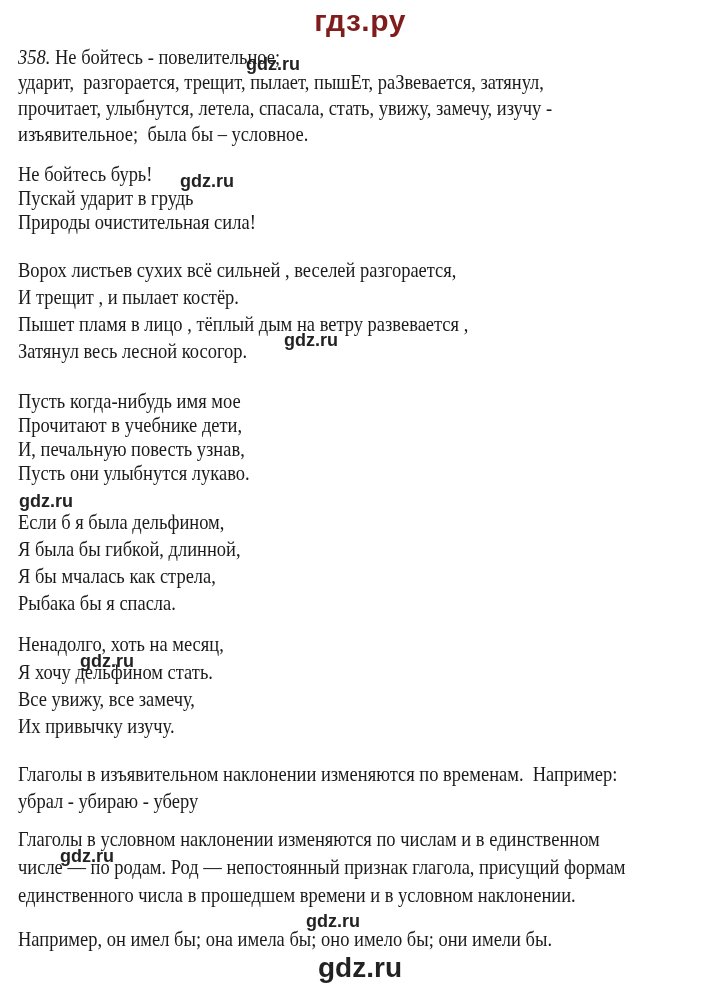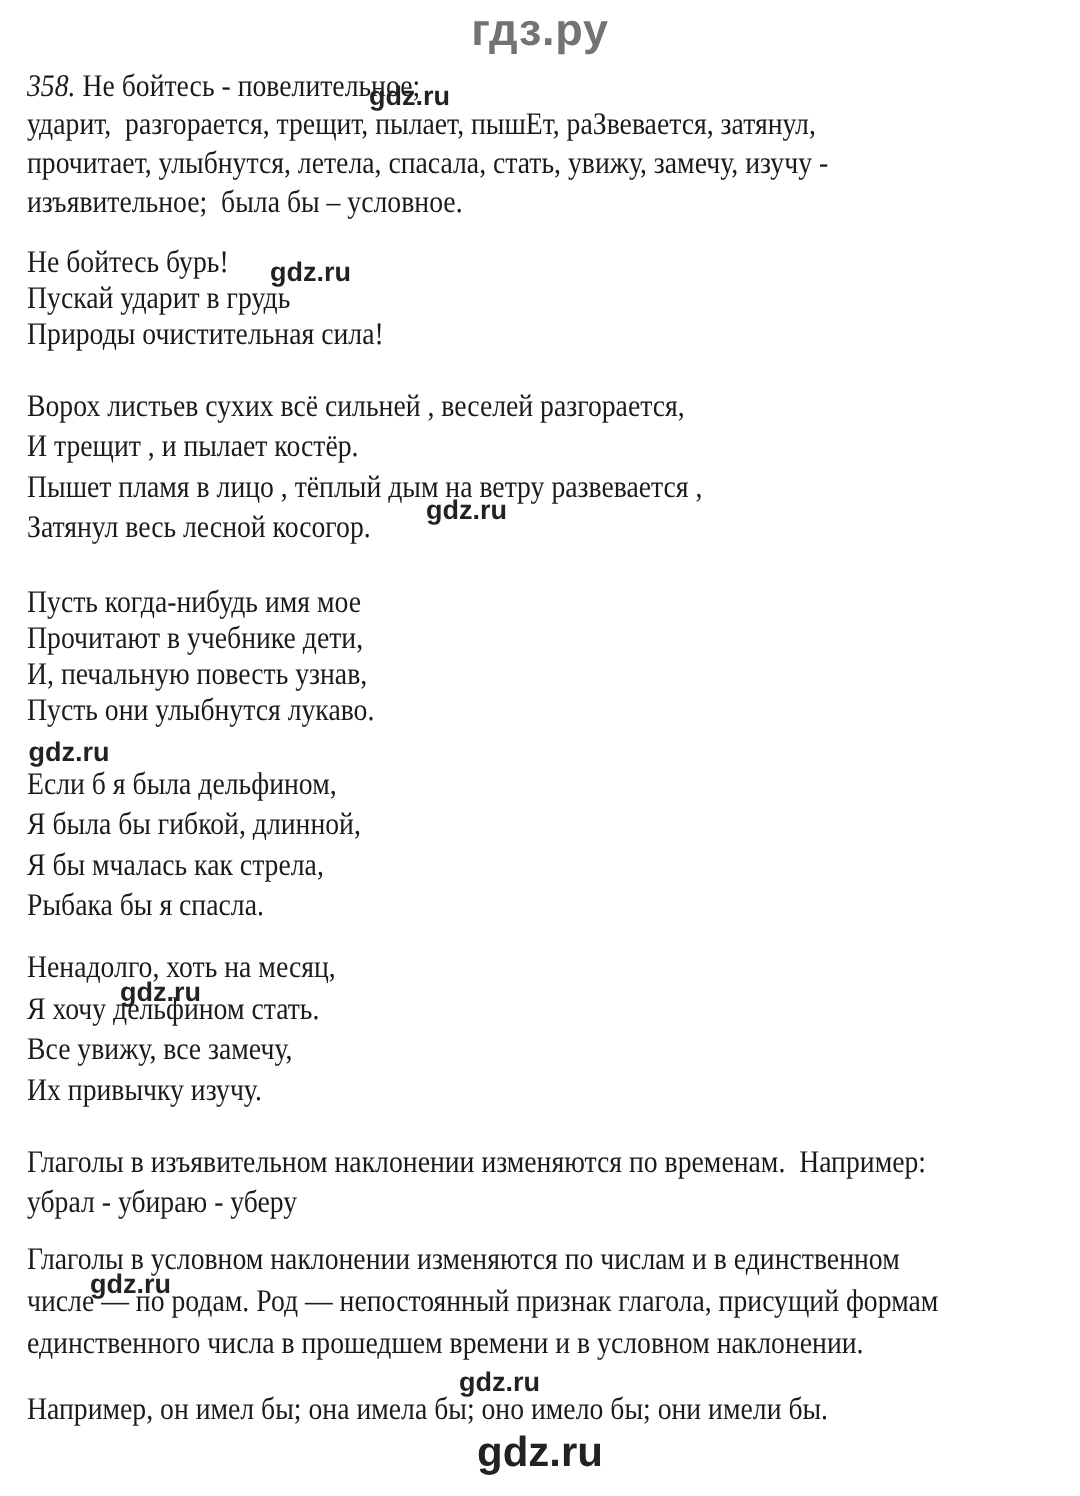--- a/index.html
+++ b/index.html
@@ -1,19 +1,19 @@
 <!DOCTYPE html>
 <html><head>
 <meta charset="utf-8">
 <style>
   html, body { margin: 0; padding: 0; background: #ffffff; }
   body { width: 720px; height: 997px; position: relative; overflow: hidden;
          font-family: "Liberation Serif", serif; color: #1a1a1a; }
   .header { position: absolute; top: 4px; left: 0; width: 720px; text-align: center;
-            font-family: "Liberation Sans", sans-serif; font-weight: bold; font-size: 30px; color: #737373; letter-spacing: 0.5px; }
+            font-family: "Liberation Sans", sans-serif; font-weight: bold; font-size: 30px; color: #7f1d1d; letter-spacing: 0.5px; }
   .footer { position: absolute; top: 952px; left: 0; width: 720px; text-align: center;
             font-family: "Liberation Sans", sans-serif; font-weight: bold; font-size: 28px; color: #222; }
   .line { position: absolute; left: 18px; font-size: 21px; line-height: 24px; white-space: pre;
           transform: scaleX(0.88); transform-origin: left center; }
   .num { font-style: italic; }
   .wm { position: absolute; font-family: "Liberation Sans", sans-serif; font-weight: bold;
         font-size: 18px; color: #222; line-height: 18px; }
 </style>
 </head>
 <body>

